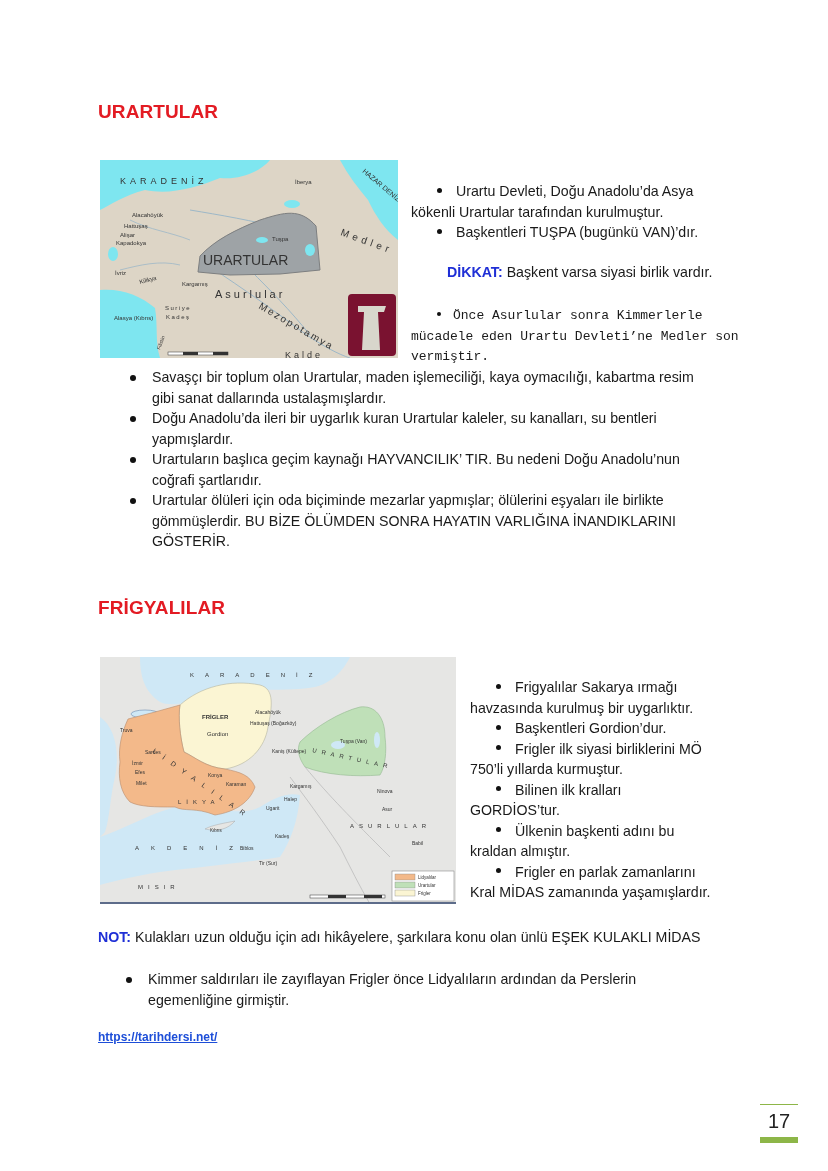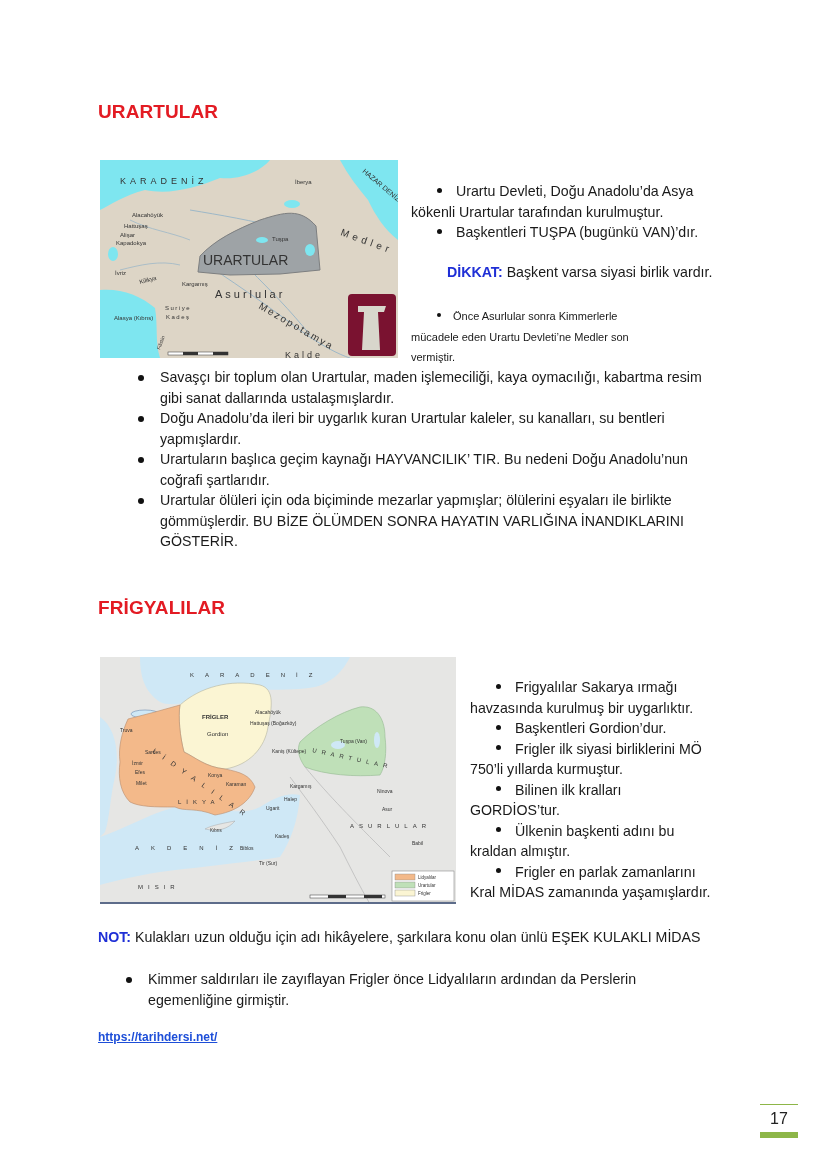--- a/index.html
+++ b/index.html
@@ -1,27 +1,27 @@
 <!DOCTYPE html>
 <html><head>
 <meta charset="utf-8">
 <style>
   html, body { margin: 0; padding: 0; background: #ffffff; }
   body { width: 828px; height: 1171px; position: relative; overflow: hidden; font-family: "Liberation Sans", "DejaVu Sans", sans-serif; color: #1a1a1a; }
   .abs { position: absolute; }
   .heading { color: #e31b23; font-weight: bold; font-size: 19px; letter-spacing: 0.1px; }
   .txt { font-size: 14.2px; line-height: 20.5px; }
-  .serif { font-family: Liberation Sans, sans-serif; font-size: 11px; line-height: 20.5px; }
+  .serif { font-family: Liberation Mono, monospace; font-size: 13px; line-height: 20.5px; }
   .bul { display: inline-block; width: 5px; height: 5px; border-radius: 50%; background: #111; vertical-align: middle; margin-right: 14px; position: relative; top: -2px; }
   .blist { list-style: none; margin: 0; padding: 0; }
   .blist li { position: relative; padding-left: 26px; font-size: 14.2px; line-height: 20.5px; }
   .blist li::before { content: ""; position: absolute; left: 4px; top: 8px; width: 6px; height: 6px; border-radius: 50%; background: #111; }
   .label-blue { color: #1f2fd6; font-weight: bold; }
   .link { color: #1d4ed8; font-weight: bold; font-size: 12px; text-decoration: underline; }
-  .pagenum { font-size: 16px; color: #222; text-align: center; }
+  .pagenum { font-size: 20px; color: #222; text-align: center; }
   .map-text { font-family: "Liberation Sans", sans-serif; fill: #333; }
 </style>
 </head>
 <body>
 
 <div class="abs heading" style="left:98px; top:101px;">URARTULAR</div>
 
 <div class="abs" style="left:100px; top:160px; width:298px; height:198px;">
   <svg width="298" height="198" viewBox="0 0 298 198" xmlns="http://www.w3.org/2000/svg">
     <rect width="298" height="198" fill="#ddd5c6"></rect>
@@ -84,21 +84,21 @@
 <div class="abs txt" style="left:411px; top:262px;margin-left:36px;">
   <span class="label-blue">DİKKAT:</span><span> Başkent varsa siyasi birlik vardır.</span>
 </div>
 
 <div class="abs serif" style="left:411px; top:306px; width:330px;">
   <div style="padding-left:26px;"><span class="bul" style="width:4px;height:4px;margin-right:12px;"></span><span>Önce Asurlular sonra Kimmerlerle</span></div>
   <div>mücadele eden Urartu Devleti’ne Medler son</div>
   <div>vermiştir.</div>
 </div>
 
-<ul class="abs blist" style="left:134px; top:367px; width:590px;">
+<ul class="abs blist" style="left:126px; top:367px; width:590px;">
   <li>Savaşçı bir toplum olan Urartular, maden işlemeciliği, kaya oymacılığı, kabartma resim gibi sanat dallarında ustalaşmışlardır.</li>
   <li>Doğu Anadolu’da ileri bir uygarlık kuran Urartular kaleler, su kanalları, su bentleri yapmışlardır.</li>
   <li>Urartuların başlıca geçim kaynağı HAYVANCILIK’ TIR. Bu nedeni Doğu Anadolu’nun coğrafi şartlarıdır.</li>
   <li>Urartular ölüleri için oda biçiminde mezarlar yapmışlar; ölülerini eşyaları ile birlikte gömmüşlerdir. BU BİZE ÖLÜMDEN SONRA HAYATIN VARLIĞINA İNANDIKLARINI GÖSTERİR.</li>
 </ul>
 
 <div class="abs heading" style="left:98px; top:597px;">FRİGYALILAR</div>
 
 <div class="abs" style="left:100px; top:657px; width:356px; height:247px;">
   <svg width="356" height="247" viewBox="0 0 356 247" xmlns="http://www.w3.org/2000/svg">

